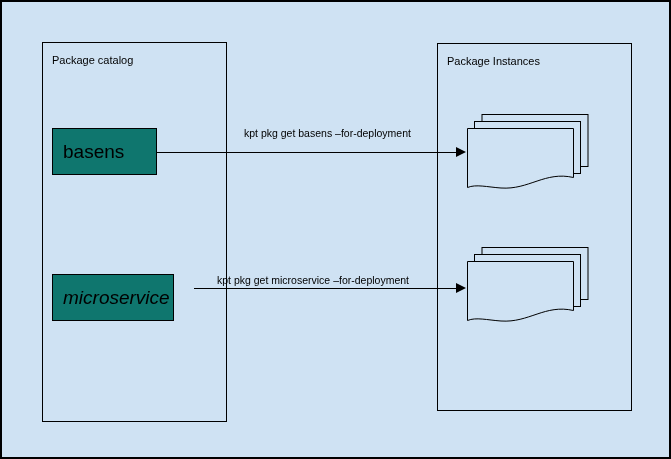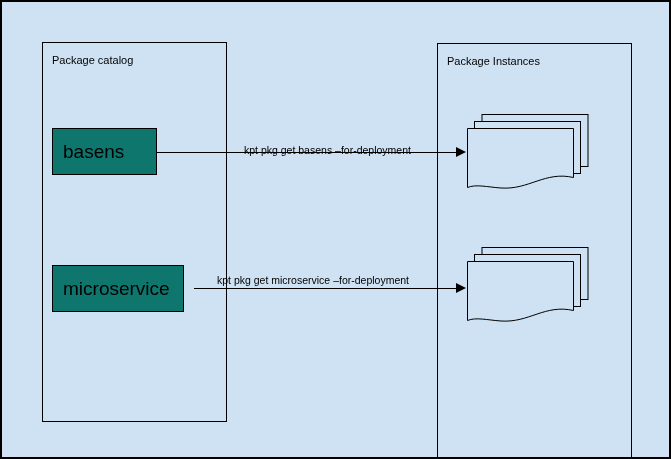--- a/index.html
+++ b/index.html
@@ -16,21 +16,21 @@
     background: #cfe2f3;
     overflow: hidden;
   }
   .group-box {
     position: absolute;
     border: 1px solid #000000;
     background: transparent;
     box-sizing: border-box;
   }
   .group-box.catalog  { left: 40px;  top: 40px; width: 185px; height: 380px; }
-  .group-box.instances{ left: 435px; top: 41px; width: 195px; height: 416px; }
+  .group-box.instances{ left: 435px; top: 41px; width: 195px; height: 368px; }
   .group-title {
     position: absolute;
     left: 9px;
     top: 11px;
     font-size: 11px;
     color: #000000;
     white-space: nowrap;
   }
   .node {
     position: absolute;
@@ -38,21 +38,21 @@
     background: #0f766e;
     box-sizing: border-box;
     display: flex;
     align-items: center;
     padding-left: 10px;
     font-size: 19px;
     color: #000000;
     white-space: nowrap;
   }
   .node.basens       { left: 50px; top: 126px; width: 105px; height: 47px; }
-  .node.microservice { left: 50px; top: 263px; width: 132px; height: 47px; }
+  .node.microservice { left: 50px; top: 272px; width: 122px; height: 47px; font-style: italic; }
   .arrow-line {
     position: absolute;
     height: 0;
     border-top: 1px solid #000000;
   }
   .arrow-line.a1 { left: 155px; top: 150px; width: 301px; }
   .arrow-line.a2 { left: 192px; top: 286px; width: 264px; }
   .arrow-head {
     position: absolute;
     width: 0;
@@ -62,21 +62,21 @@
     border-left: 10px solid #000000;
   }
   .arrow-head.a1 { left: 454px; top: 145px; }
   .arrow-head.a2 { left: 454px; top: 281px; }
   .arrow-label {
     position: absolute;
     font-size: 10.5px;
     color: #000000;
     white-space: nowrap;
   }
-  .arrow-label.a1 { left: 242px; top: 142px; }
+  .arrow-label.a1 { left: 242px; top: 125px; }
   .arrow-label.a2 { left: 215px; top: 272px; }
   .doc-stack {
     position: absolute;
     width: 122px;
     height: 78px;
   }
   .doc-stack.s1 { left: 465px; top: 112px; }
   .doc-stack.s2 { left: 465px; top: 245px; }
   .stack-caption {
     position: absolute;

